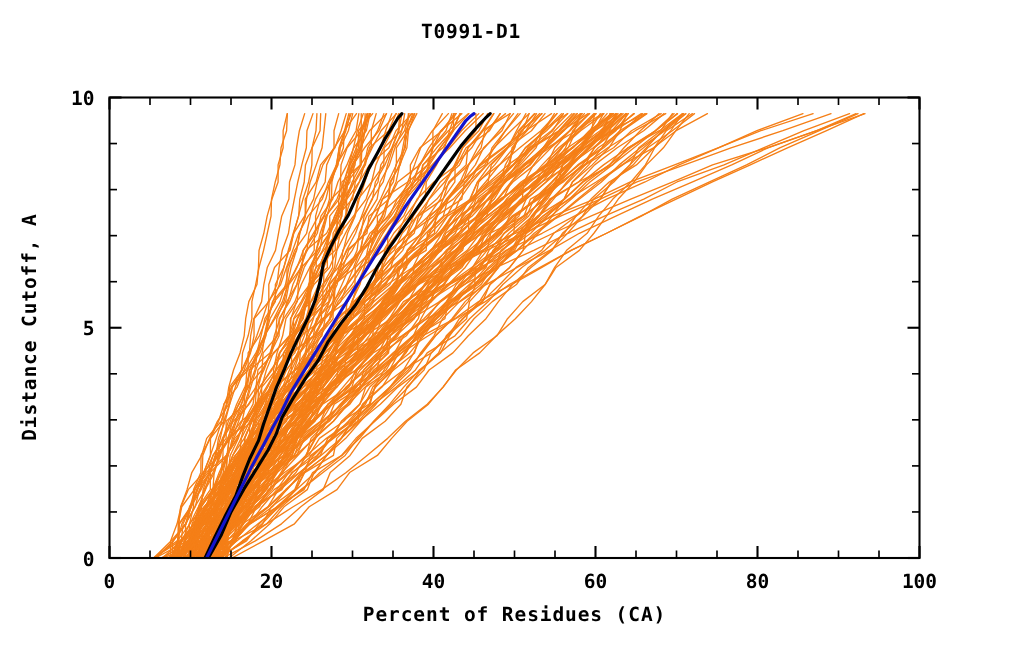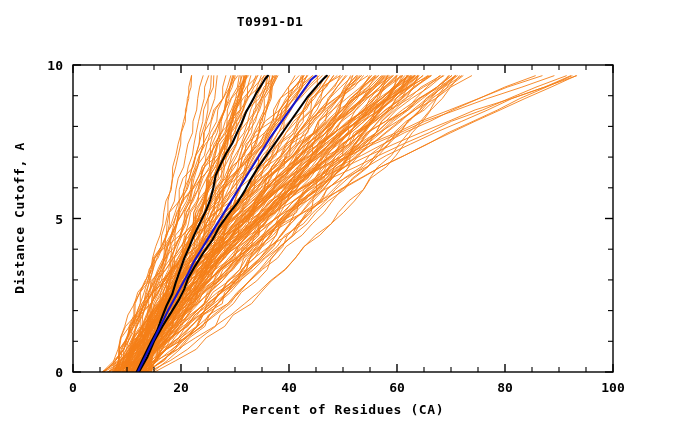--- a/index.html
+++ b/index.html
@@ -23,20 +23,21 @@
     position: absolute;
     left: 0;
     top: 14px;
     width: 540px;
     text-align: center;
     font-family: "DejaVu Sans Mono", monospace;
     font-size: 13px;
     font-weight: bold;
     color: #000000;
     letter-spacing: 0.5px;
+    padding-left: 44px;
   }
   #chart-svg {
     position: absolute;
     left: 0;
     top: 0;
   }
   .axis-title {
     font-family: "DejaVu Sans Mono", monospace;
     font-size: 13px;
     font-weight: bold;

